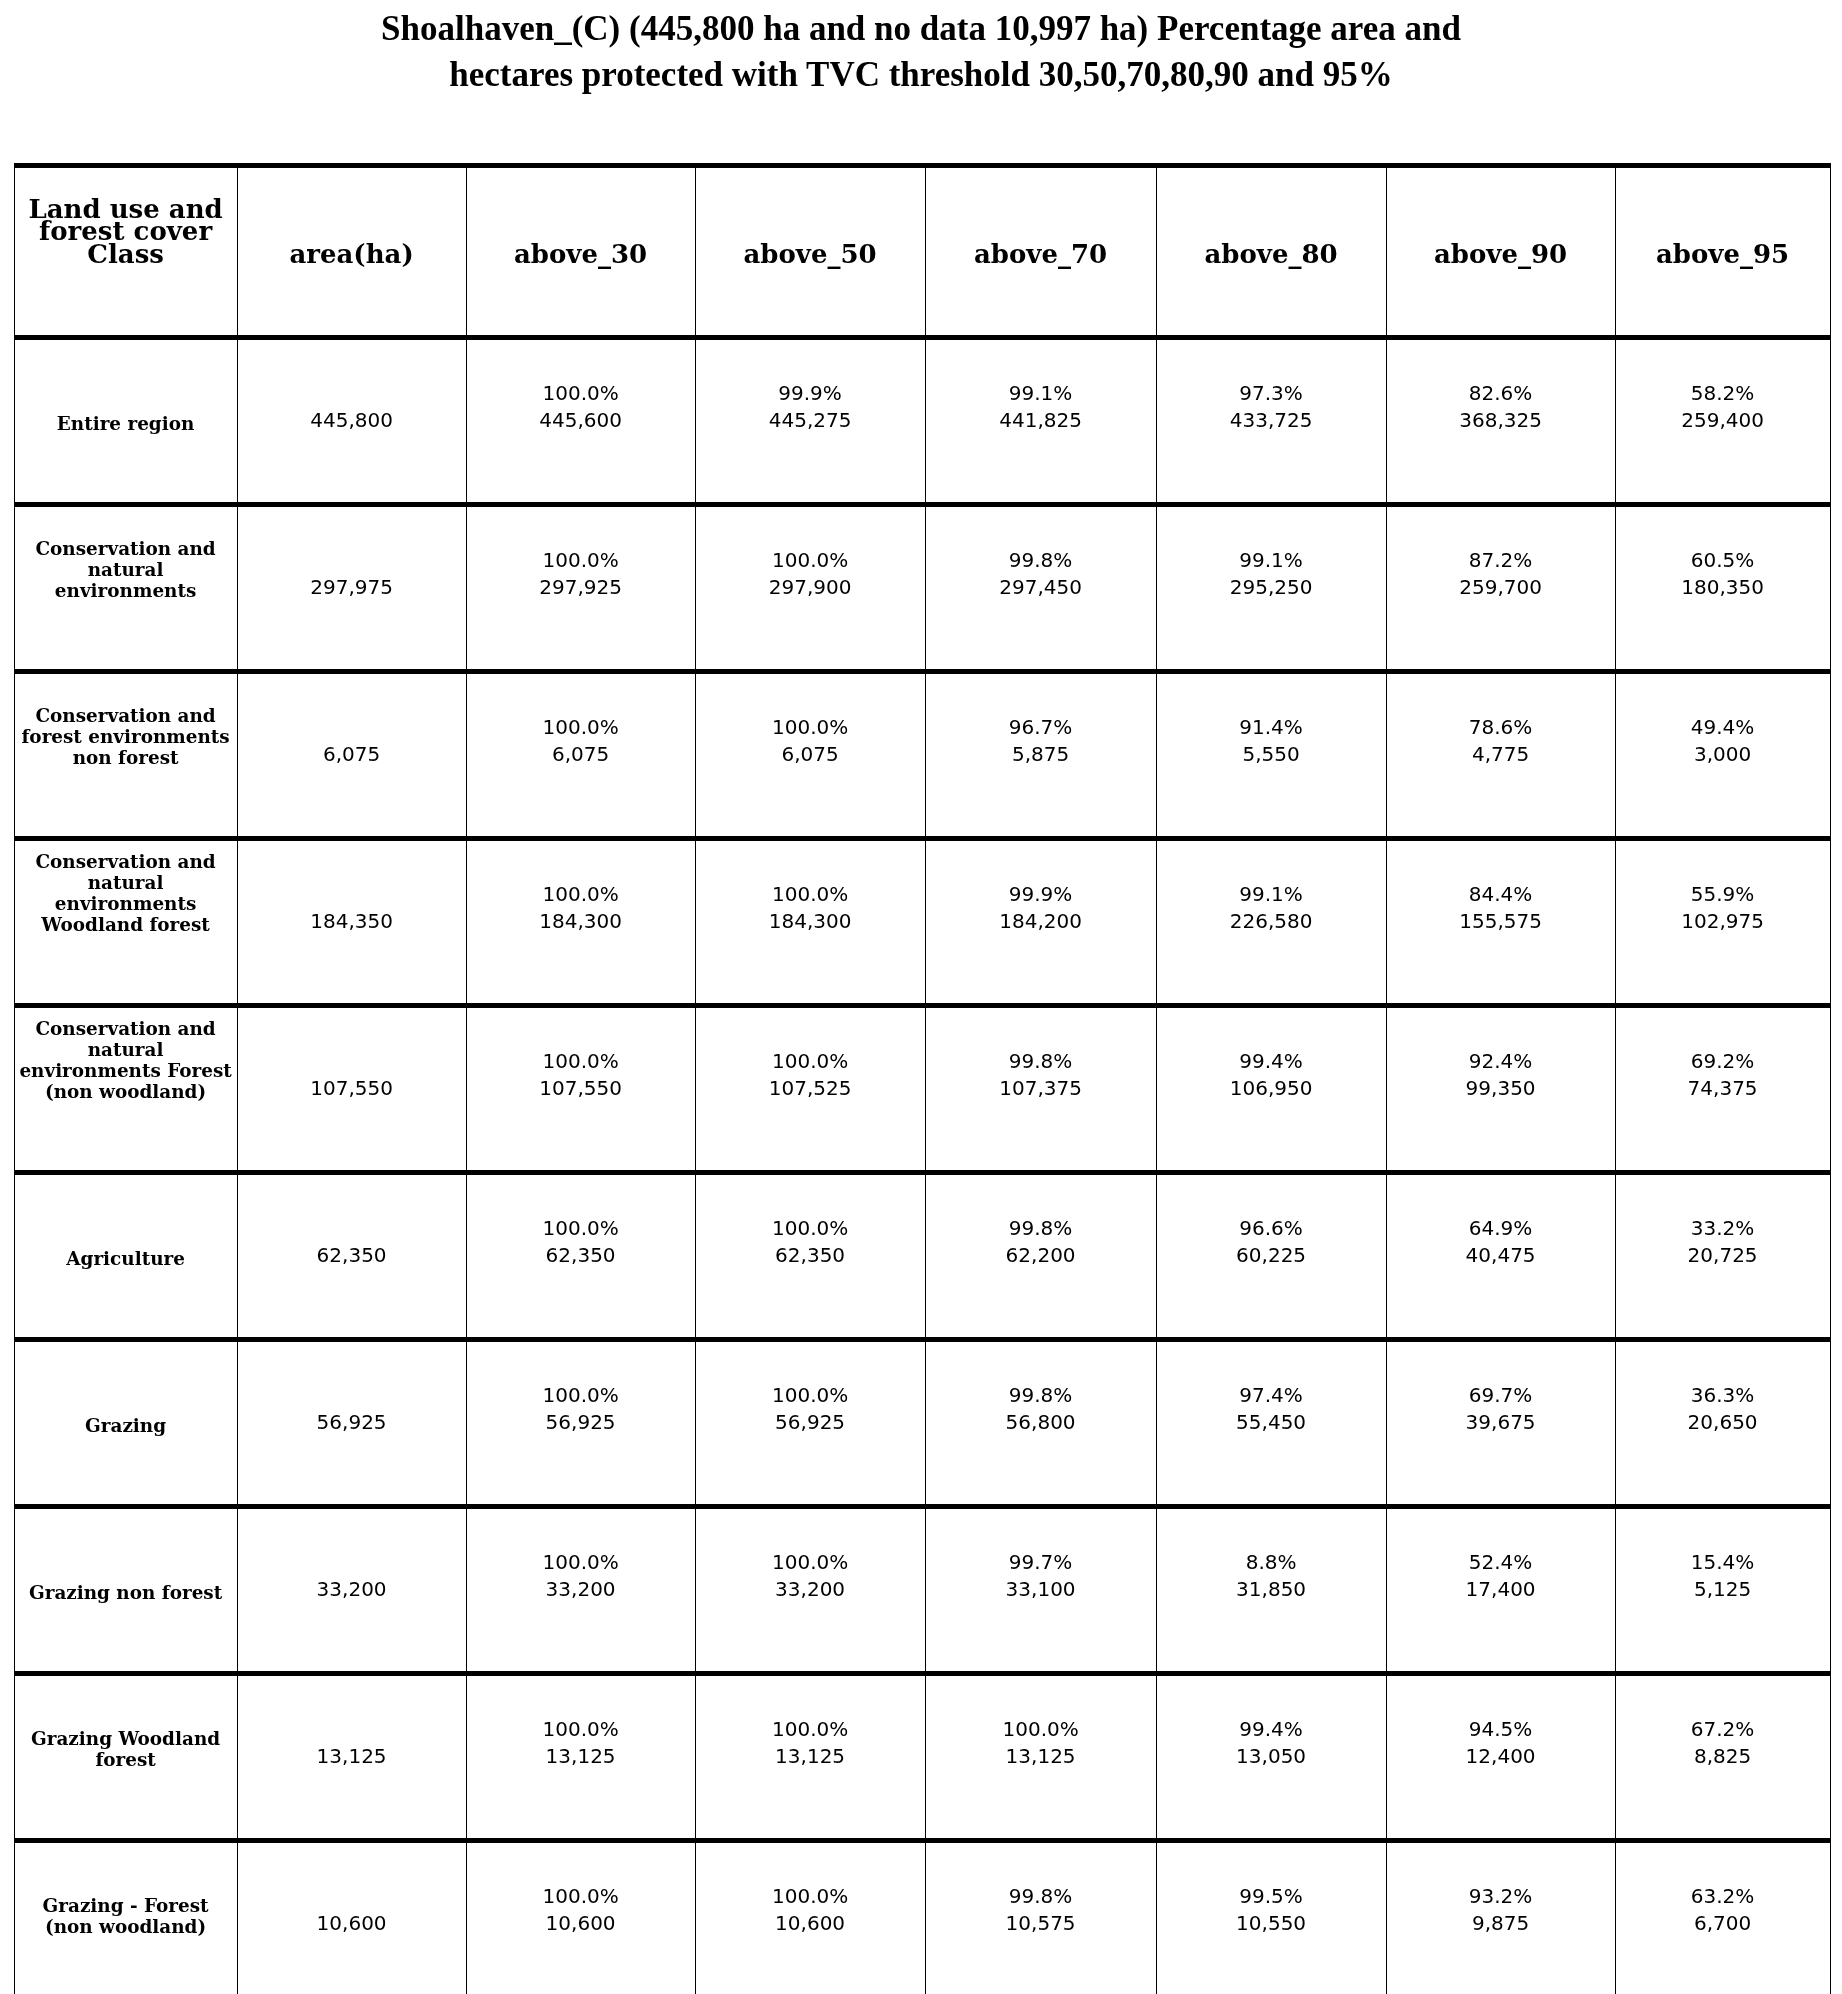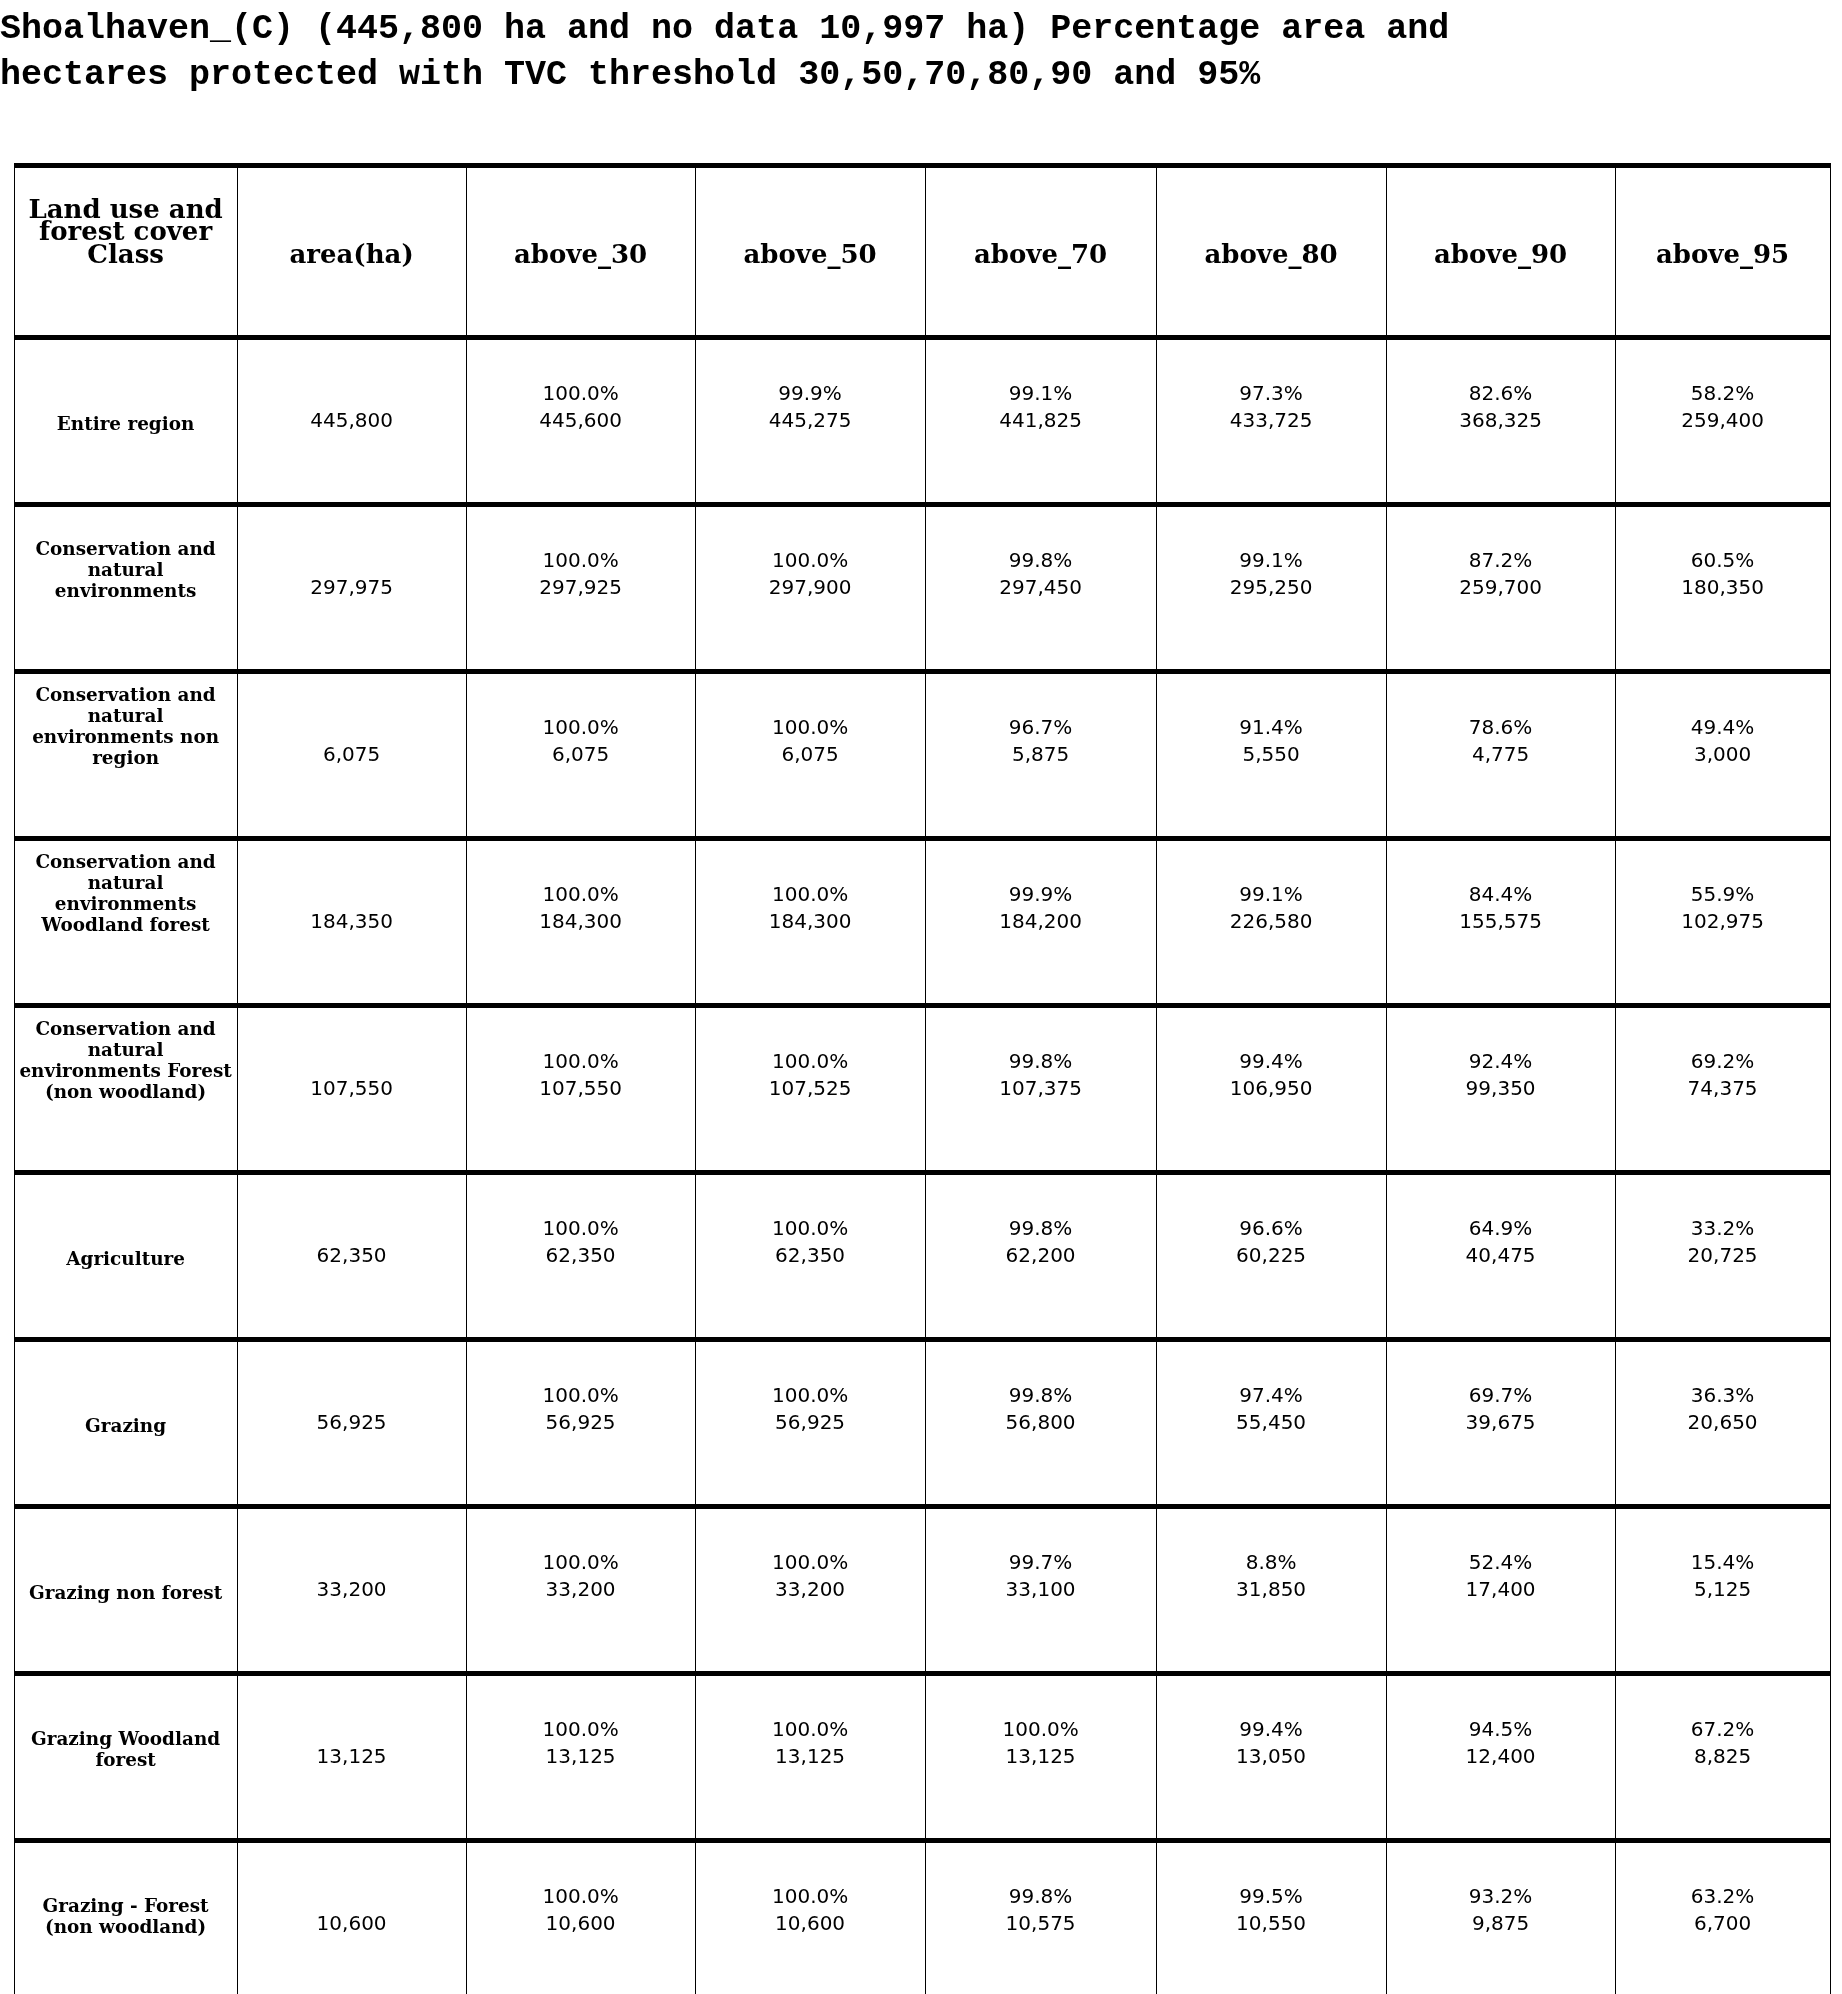--- a/index.html
+++ b/index.html
@@ -1,21 +1,21 @@
 <!DOCTYPE html>
 <html style="font-size:6.4px"><head>
 <meta charset="utf-8">
 <style>
   html,body{margin:0;padding:0;background:#fff;}
   body{width:1842px;height:2521px;position:relative;overflow:hidden;
        font-family:"DejaVu Sans",sans-serif;color:#000;}
   .page{position:absolute;inset:0;}
 
-  .title{position:absolute;top:5.6px;left:0;right:0;
-         font-family:Liberation Mono, monospace;font-weight:bold;
+  .title{position:absolute;top:5.6px;left:0;right:0;text-align:center;
+         font-family:Liberation Serif, serif;font-weight:bold;
          font-size:35px;line-height:46px;}
 
   table.tvc{position:absolute;left:13.6px;top:163px;width:1816px;
             border-collapse:collapse;table-layout:fixed;}
   .tvc th,.tvc td{border:1.6px solid #000;border-top-width:5.6px;border-bottom-width:5.6px;
                   position:relative;padding:0;vertical-align:top;background:#fff;}
   .tvc thead tr{height:172px;}
   .tvc tr.data{height:167px;}
   .blk{position:absolute;left:3.2px;right:3.2px;bottom:42%;text-align:center;}
   .hdr{font-family:"DejaVu Serif","Liberation Serif",serif;font-weight:bold;
@@ -158,21 +158,21 @@
           </td>
           <td>
             <div class="blk num">
               <div>60.5%</div>
               <div>180,350</div>
             </div>
           </td>
         </tr>
         <tr class="data">
           <td>
-            <div class="blk lbl">Conservation and natural environments non region</div>
+            <div class="blk lbl">Conservation and forest environments non forest</div>
           </td>
           <td>
             <div class="blk num">6,075</div>
           </td>
           <td>
             <div class="blk num">
               <div>100.0%</div>
               <div>6,075</div>
             </div>
           </td>

